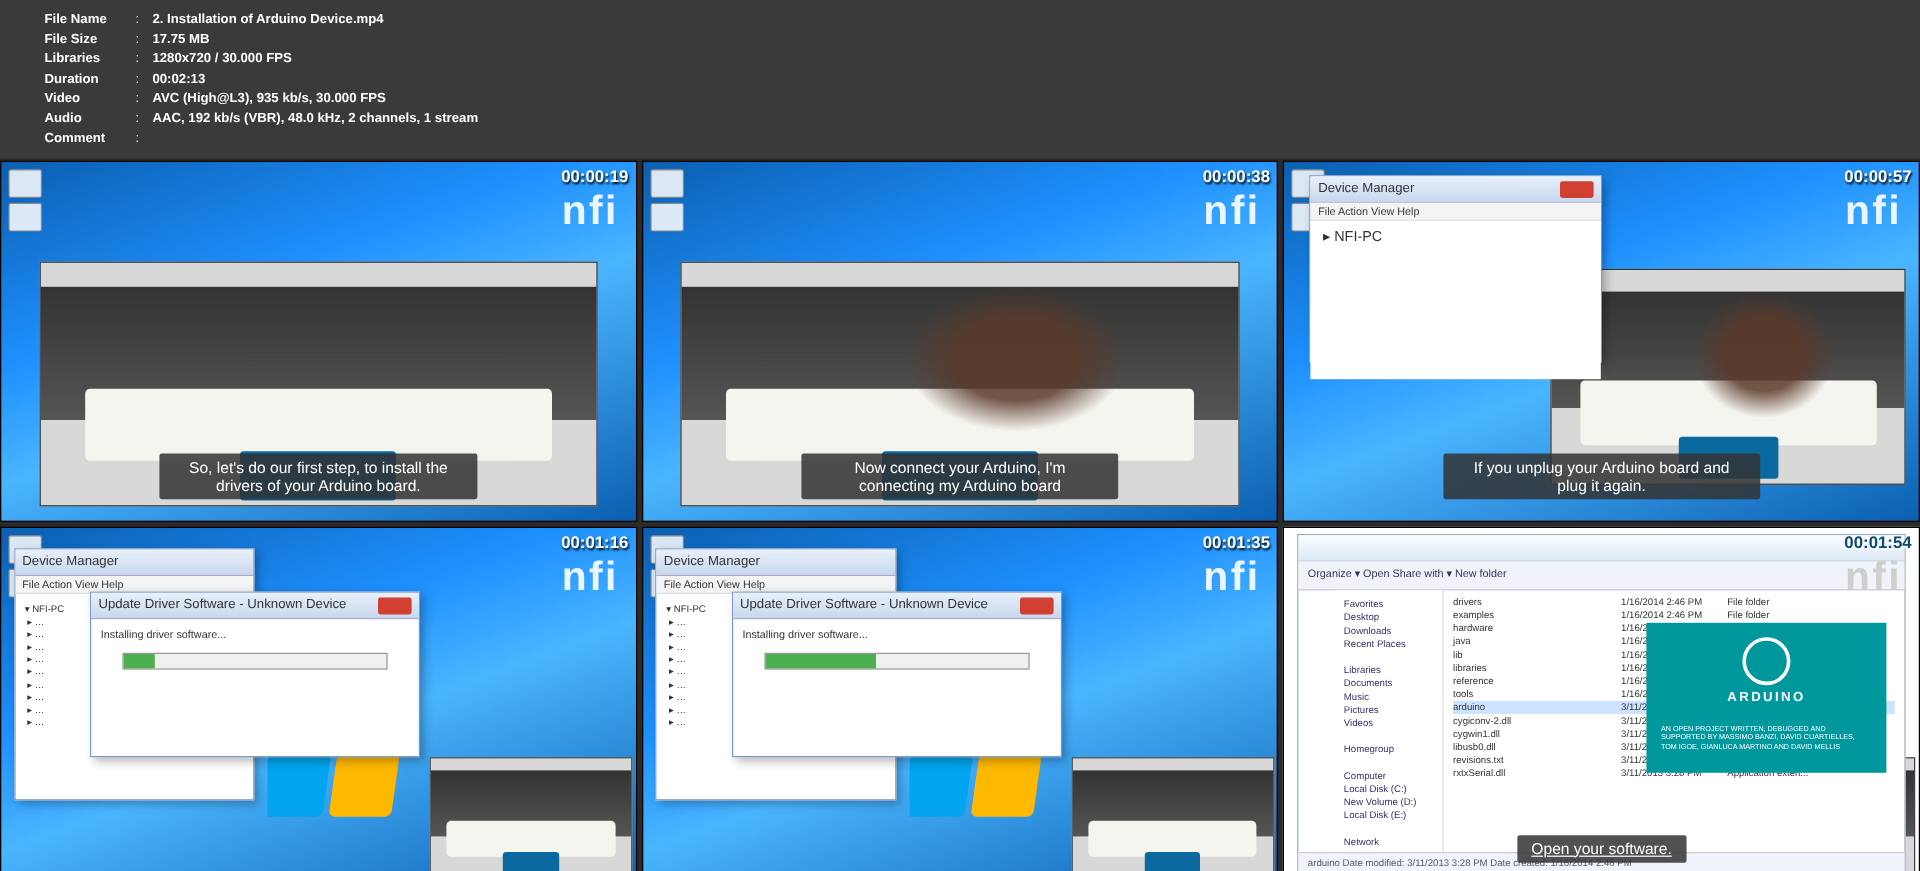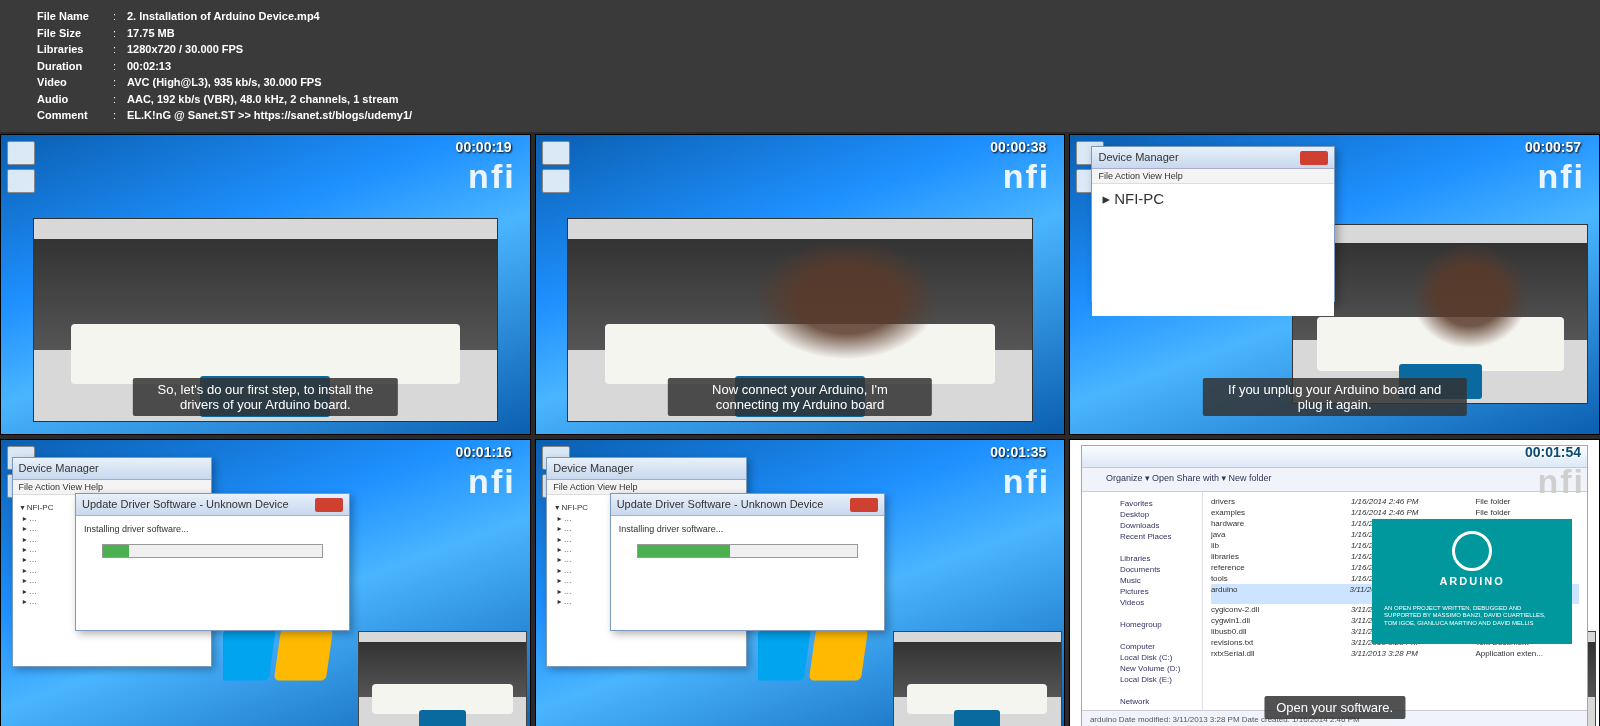--- a/index.html
+++ b/index.html
@@ -3,21 +3,21 @@
 <meta charset="utf-8">
 <style>
 * { margin: 0; padding: 0; box-sizing: border-box; }
 body { background: #2a2a2a; font-family: Verdana, Arial, sans-serif; width: 1600px; height: 726px; overflow: hidden; color: #fff; }
 .header { background: #3a3a3a; padding: 8px 12px; font-size: 11px; line-height: 1.5; }
 .header-row { display: flex; padding-left: 25px; }
 .header-label { width: 76px; font-weight: bold; }
 .header-sep { width: 14px; }
 .grid { display: grid; grid-template-columns: repeat(3, 1fr); grid-template-rows: repeat(2, 1fr); gap: 4px; padding-top: 2px; height: calc(726px - 118px); }
 .thumb { position: relative; background: linear-gradient(160deg,#0b5fb0 0%,#1e90ff 35%,#4ab5ff 55%,#0b5fb0 100%); overflow: hidden; border: 1px solid #000; }
-.timestamp { position: absolute; top: 4px; right: 18px; color: #fff; font-weight: bold; font-size: 14px; text-shadow: 1px 1px 2px #000; z-index: 50; }
+.timestamp { position: absolute; top: 4px; right: 6px; color: #fff; font-weight: bold; font-size: 14px; text-shadow: 1px 1px 2px #000; z-index: 50; }
 .logo { position: absolute; top: 22px; right: 14px; color: #fff; font-weight: bold; font-size: 34px; letter-spacing: 2px; z-index: 10; opacity: 0.9; font-family: Arial; }
 .caption { position: absolute; bottom: 18px; left: 50%; transform: translateX(-50%); background: rgba(50,50,50,0.85); color: #fff; padding: 4px 12px; font-size: 13px; text-align: center; max-width: 88%; border-radius: 2px; z-index: 40; }
 .desktop-icons { position: absolute; top: 6px; left: 6px; z-index: 5; }
 .dicon { width: 28px; height: 24px; background: rgba(255,255,255,0.85); border: 1px solid #888; margin-bottom: 4px; border-radius: 2px; }
 .video-inset { position: absolute; background: #d8d8d8; border: 1px solid #333; }
 .video-inset .inside { width: 100%; height: 55%; background: linear-gradient(#333,#555); position: absolute; top: 10%; }
 .video-inset .breadboard { position: absolute; bottom: 18%; left: 8%; width: 84%; height: 30%; background: #f5f5f0; border-radius: 4px; }
 .video-inset .arduino { position: absolute; bottom: 2%; left: 36%; width: 28%; height: 20%; background: #0a6aa0; border-radius: 3px; }
 .video-inset .hand { position: absolute; top: 10%; right: 20%; width: 40%; height: 60%; background: radial-gradient(ellipse,#5a3a2a 40%,transparent 70%); opacity: 0.85; }
 .main-video { left: 6%; right: 6%; top: 28%; bottom: 4%; position: absolute; }
@@ -27,37 +27,37 @@
 .win-body { padding: 8px; font-size: 9px; color: #333; }
 .tree-window { width: 38%; height: 70%; top: 6%; left: 2%; }
 .dialog { width: 52%; height: 46%; top: 18%; left: 14%; }
 .dialog .progress { width: 86%; height: 14px; border: 1px solid #999; margin: 10px auto 0; background: #f0f0f0; position: relative; }
 .dialog .progress .bar { height: 100%; background: #4caf50; }
 .win7logo { position: absolute; bottom: 16%; left: 42%; width: 130px; height: 130px; }
 .win7logo svg { width: 100%; height: 100%; }
 .small-inset { position: absolute; bottom: 2%; right: 0.5%; width: 32%; height: 34%; border: 1px solid #444; }
 .explorer { position: absolute; inset: 2%; background: #fff; border: 1px solid #9ab; z-index: 5; }
 .explorer-top { height: 22px; background: linear-gradient(#fafdff,#dce8f5); border-bottom: 1px solid #bcd; }
-.explorer-ribbon { height: 24px; background: #f0f4fa; border-bottom: 1px solid #ccd; font-size: 9px; color: #335; padding: 5px 24px; }
+.explorer-ribbon { height: 24px; background: #f0f4fa; border-bottom: 1px solid #ccd; font-size: 9px; color: #335; padding: 5px 8px; }
 .explorer-main { display: flex; height: calc(100% - 68px); }
 .explorer-side { width: 18%; background: #fff; border-right: 1px solid #dde; padding: 6px; font-size: 8px; color: #336; margin-left: 30px; }
 .explorer-side div { padding: 1px 2px; }
 .explorer-body { flex: 1; position: relative; }
 .file-list { font-size: 8px; color: #333; padding: 4px 8px; }
 .file-row { display: flex; padding: 1px 0; }
 .file-row.sel { background: #cce4ff; }
 .file-row span:nth-child(1){ width: 38%; }
-.file-row span:nth-child(2){ width: 24%; font-style: italic; }
-.file-row span:nth-child(3){ width: 22%; margin-left: 36px; }
+.file-row span:nth-child(2){ width: 24%; }
+.file-row span:nth-child(3){ width: 22%; }
 .preview-pane { position: absolute; right: 4%; top: 12%; width: 52%; height: 58%; background: #00979d; color: #fff; padding: 12px; font-size: 8px; }
 .preview-pane .ard-logo { width: 40px; height: 40px; border: 3px solid #fff; border-radius: 50%; margin: 0 auto; position: relative; }
 .preview-pane .title { text-align: center; font-weight: bold; margin-top: 4px; letter-spacing: 2px; font-size: 11px; }
 .explorer-status { height: 20px; background: #f0f4fa; border-top: 1px solid #ccd; font-size: 8px; color: #556; padding: 4px 8px; }
 .devmgr-overlay { position: absolute; top: 4%; left: 4%; width: 46%; height: 52%; z-index: 30; }
-.devmgr-body { background: #fff; height: calc(100% - 22px); padding: 6px 10px; font-size: 15px; color: #333; }
+.devmgr-body { background: #fff; height: calc(100% - 22px); padding: 6px 10px; font-size: 12px; color: #333; }
 .menu-row { font-size: 9px; color: #333; padding: 2px 6px; background: #f4f4f4; border-bottom: 1px solid #ddd; }
 </style>
 </head>
 <body>
 
 <div class="header">
   <div class="header-row">
       <span class="header-label">File Name</span>
       <span class="header-sep">:</span>
       <b>2. Installation of Arduino Device.mp4</b>
@@ -83,21 +83,20 @@
       <b>AVC (High@L3), 935 kb/s, 30.000 FPS</b>
     </div>
   <div class="header-row">
       <span class="header-label">Audio</span>
       <span class="header-sep">:</span>
       <b>AAC, 192 kb/s (VBR), 48.0 kHz, 2 channels, 1 stream</b>
     </div>
   <div class="header-row">
       <span class="header-label">Comment</span>
       <span class="header-sep">:</span>
-      <b>EL.K!nG @ Sanet.ST  &gt;&gt; https://sanet.st/blogs/udemy1/</b>
     </div>
 </div>
 
 <div class="grid">
 
   <div class="thumb">
     <div class="desktop-icons">
         <div class="dicon"></div>
         <div class="dicon"></div>
       </div>
@@ -359,16 +358,16 @@
           </div>
         </div>
       </div>
       <div class="explorer-status">arduino    Date modified: 3/11/2013 3:28 PM        Date created: 1/16/2014 2:46 PM</div>
     </div>
     <div class="video-inset small-inset">
         <div class="inside"></div>
         <div class="breadboard"></div>
         <div class="arduino"></div>
       </div>
-    <div class="caption" style="bottom:20px;">Open your software.</div>
+    <div class="caption" style="bottom:20px;text-decoration:underline;">Open your software.</div>
   </div>
 
 </div>
 
 </body></html>

